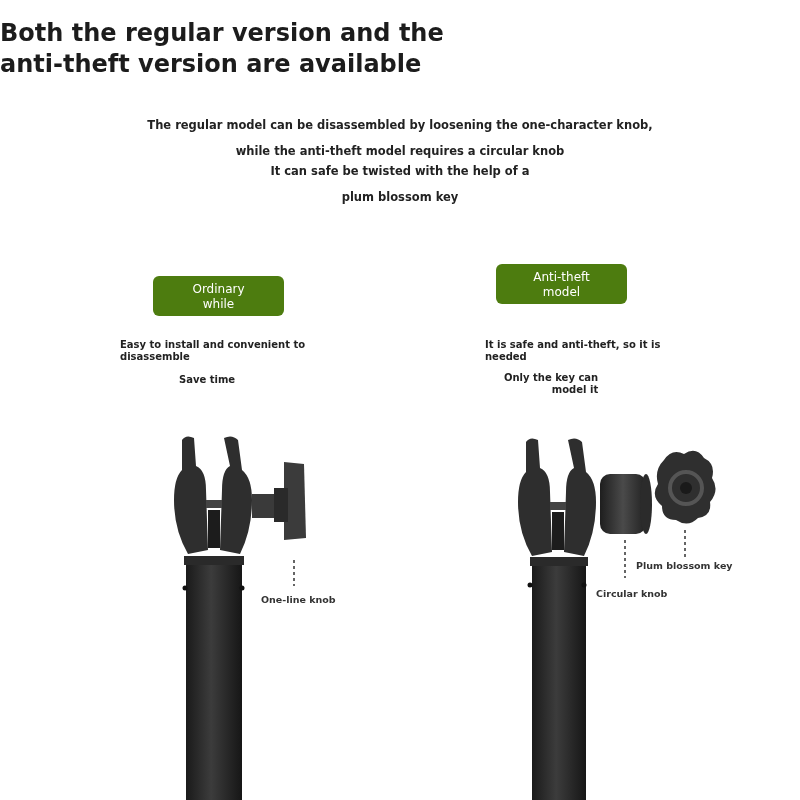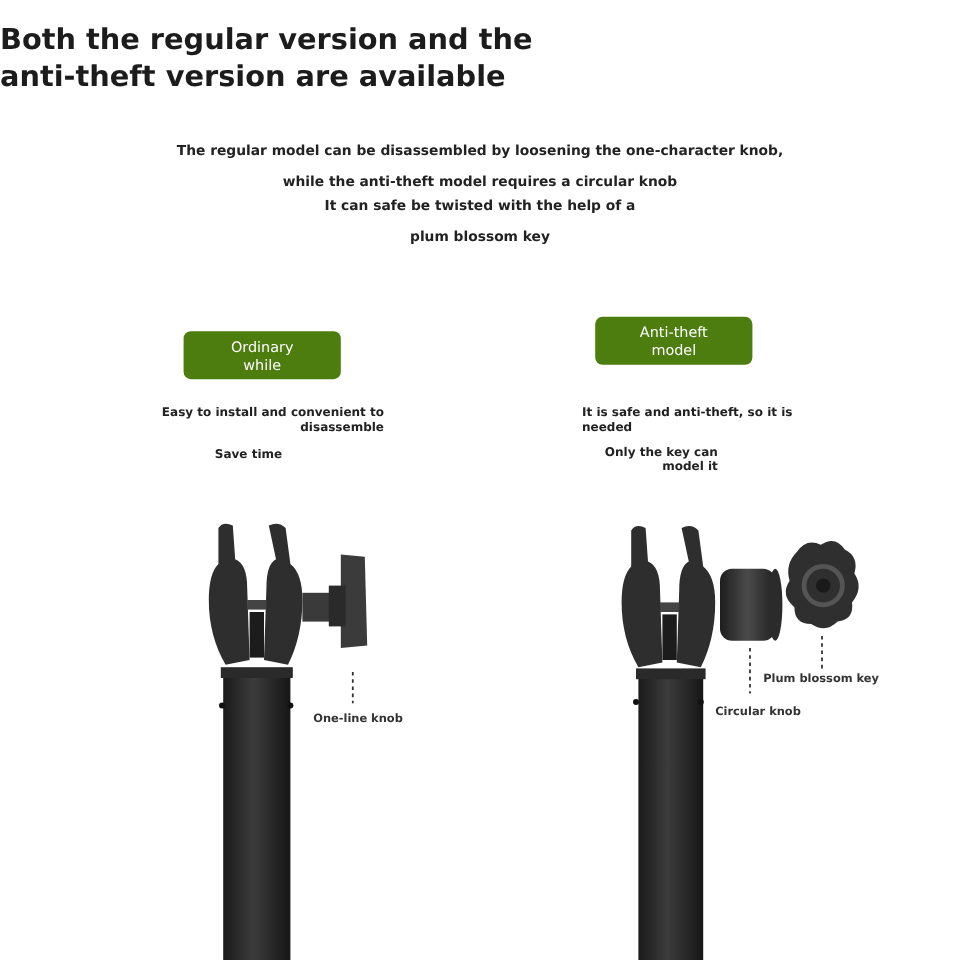--- a/index.html
+++ b/index.html
@@ -17,21 +17,21 @@
     left: 0; width: 800px; text-align: center; font-weight: bold; font-size: 11.5px; line-height: 14px; color: #222;
   }
   .desc span { display: block; margin-top: 12px; }
   .pill {
     background: #4d7c0f; color: #fff; border-radius: 6px; text-align: center;
     font-weight: normal; font-size: 12px; line-height: 15px; padding-top: 6px; box-sizing: border-box;
   }
   .pill span { display: block; }
   .small { font-weight: bold; font-size: 10px; line-height: 12px; color: #222; }
   .small span { display: block; }
-  .center { text-align: right; }
+  .center { text-align: left; }
   .callout { font-weight: bold; font-size: 9.5px; color: #333; white-space: nowrap; }
 </style>
 </head>
 <body>
 
 <div class="abs title">
   <span>Both the regular version and the</span>
   <span>anti-theft version are available</span>
 </div>
 

